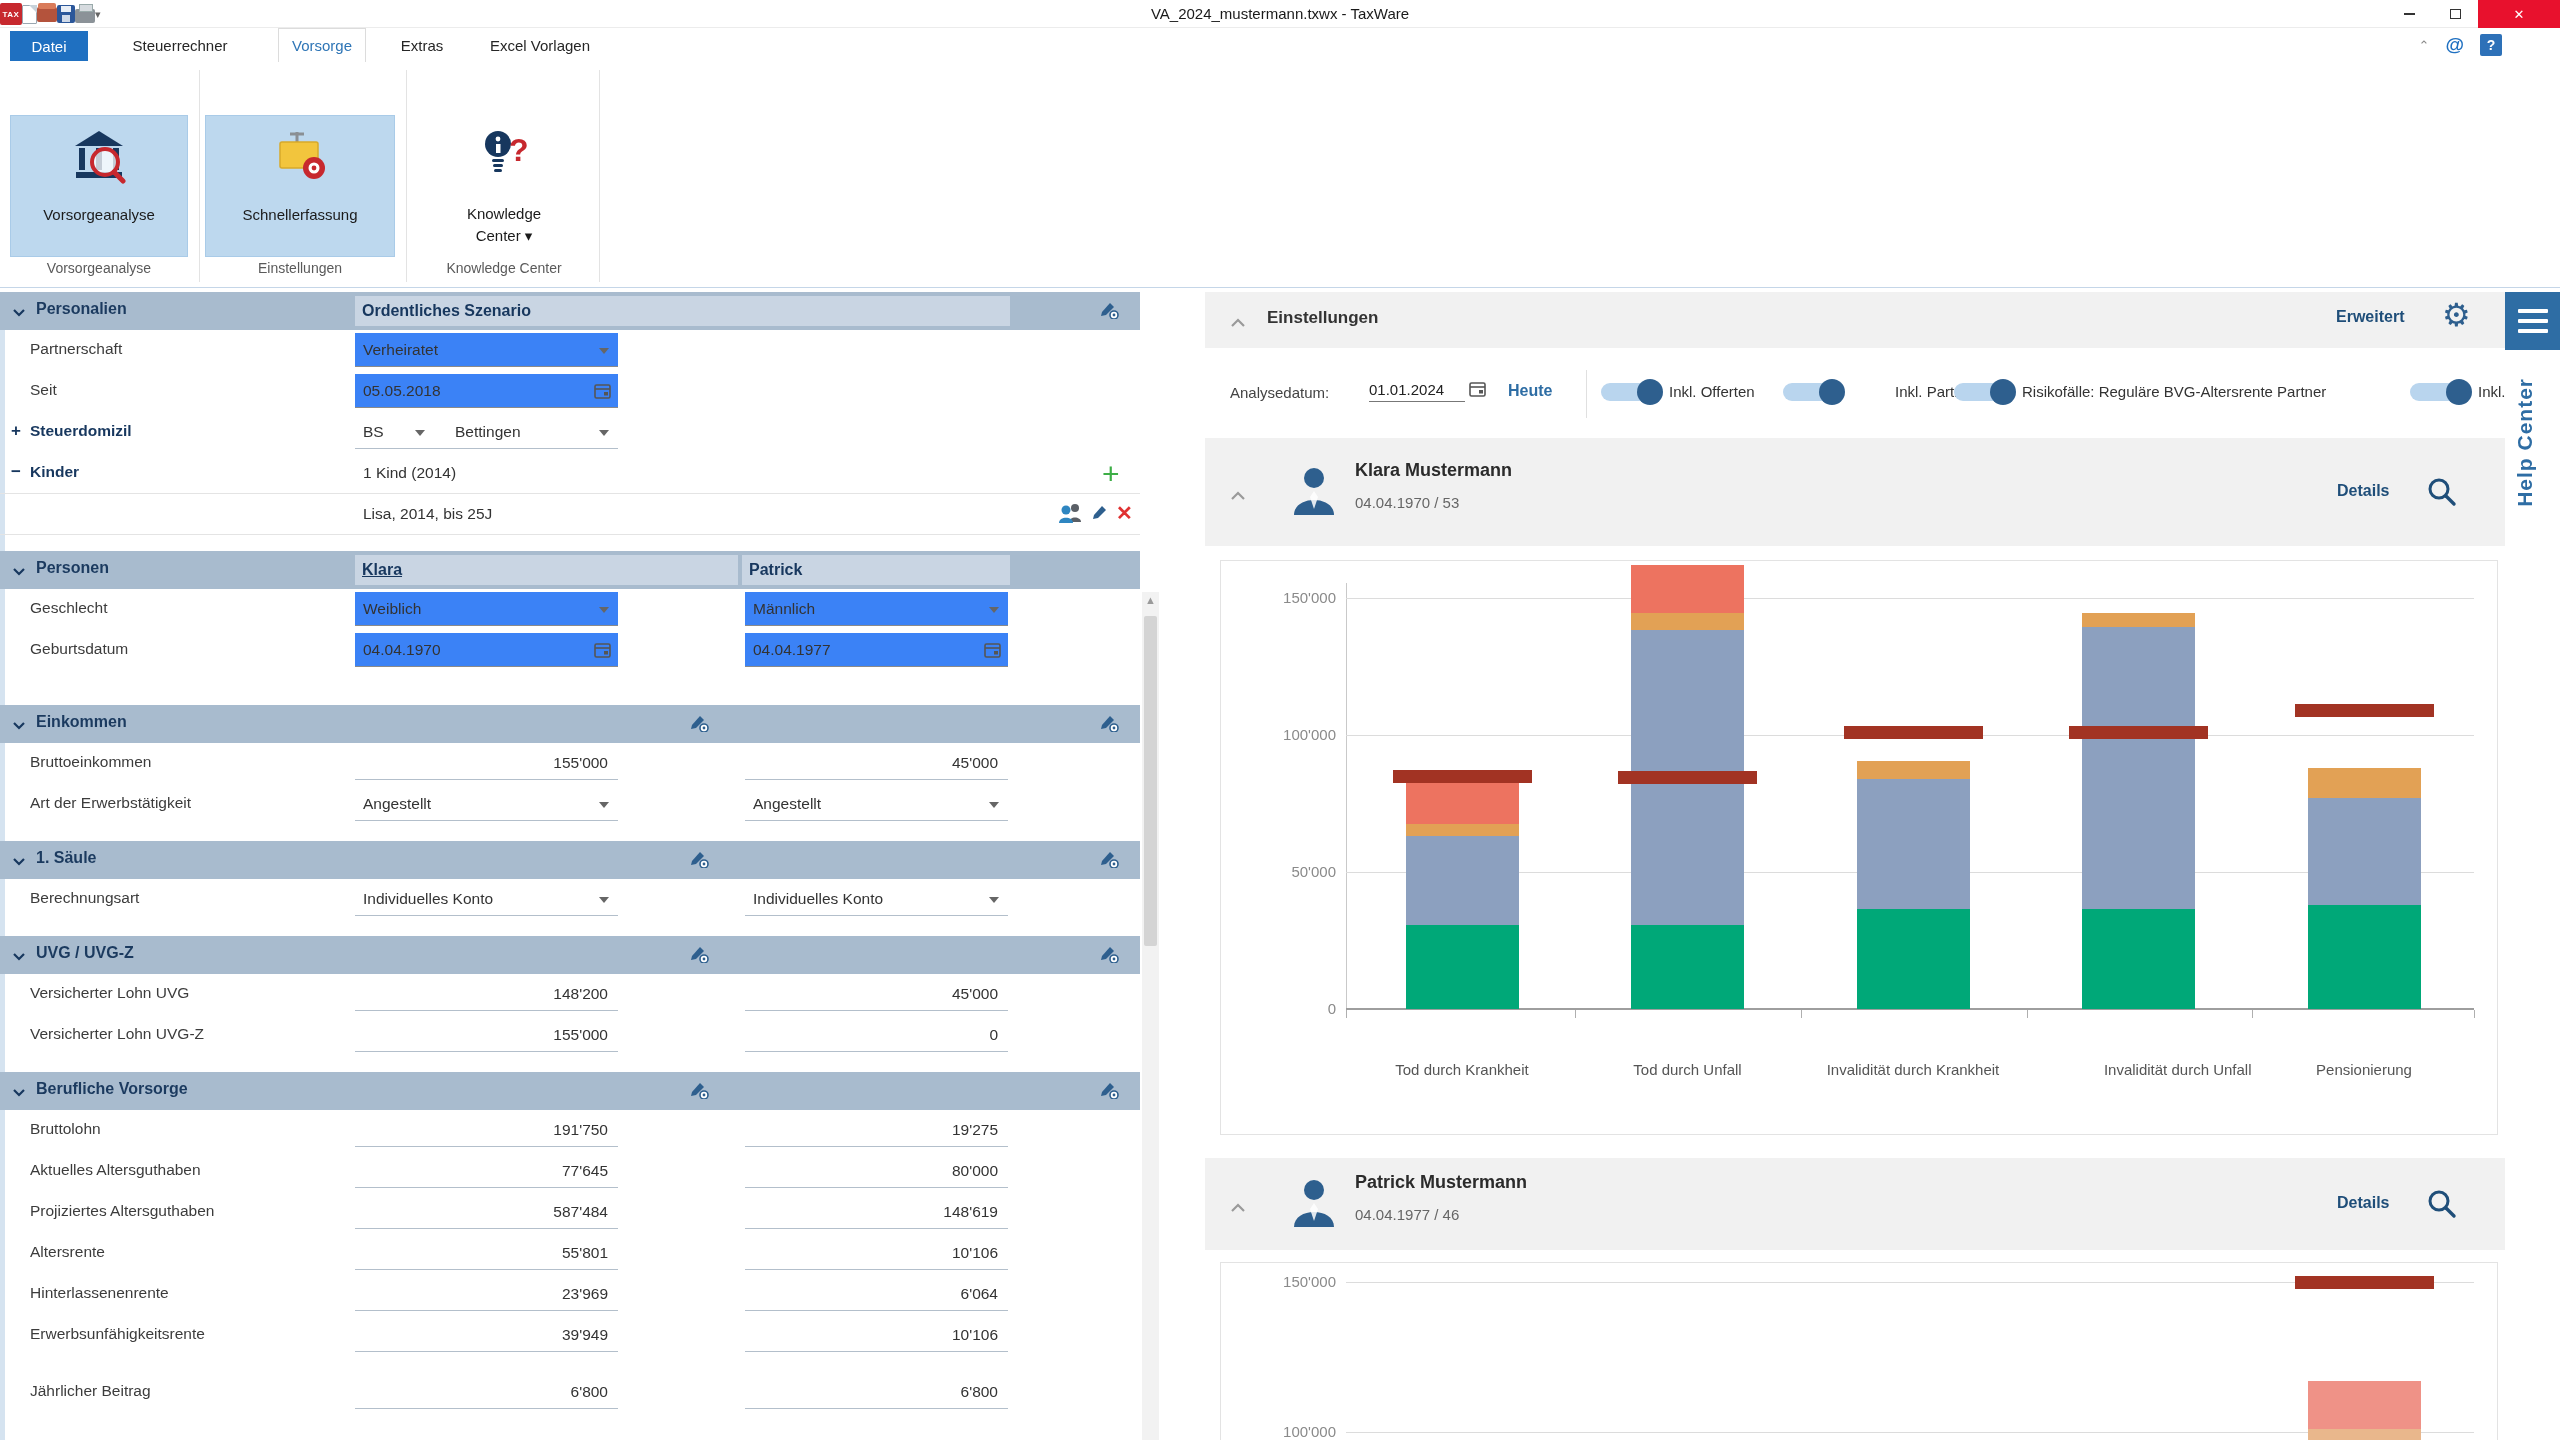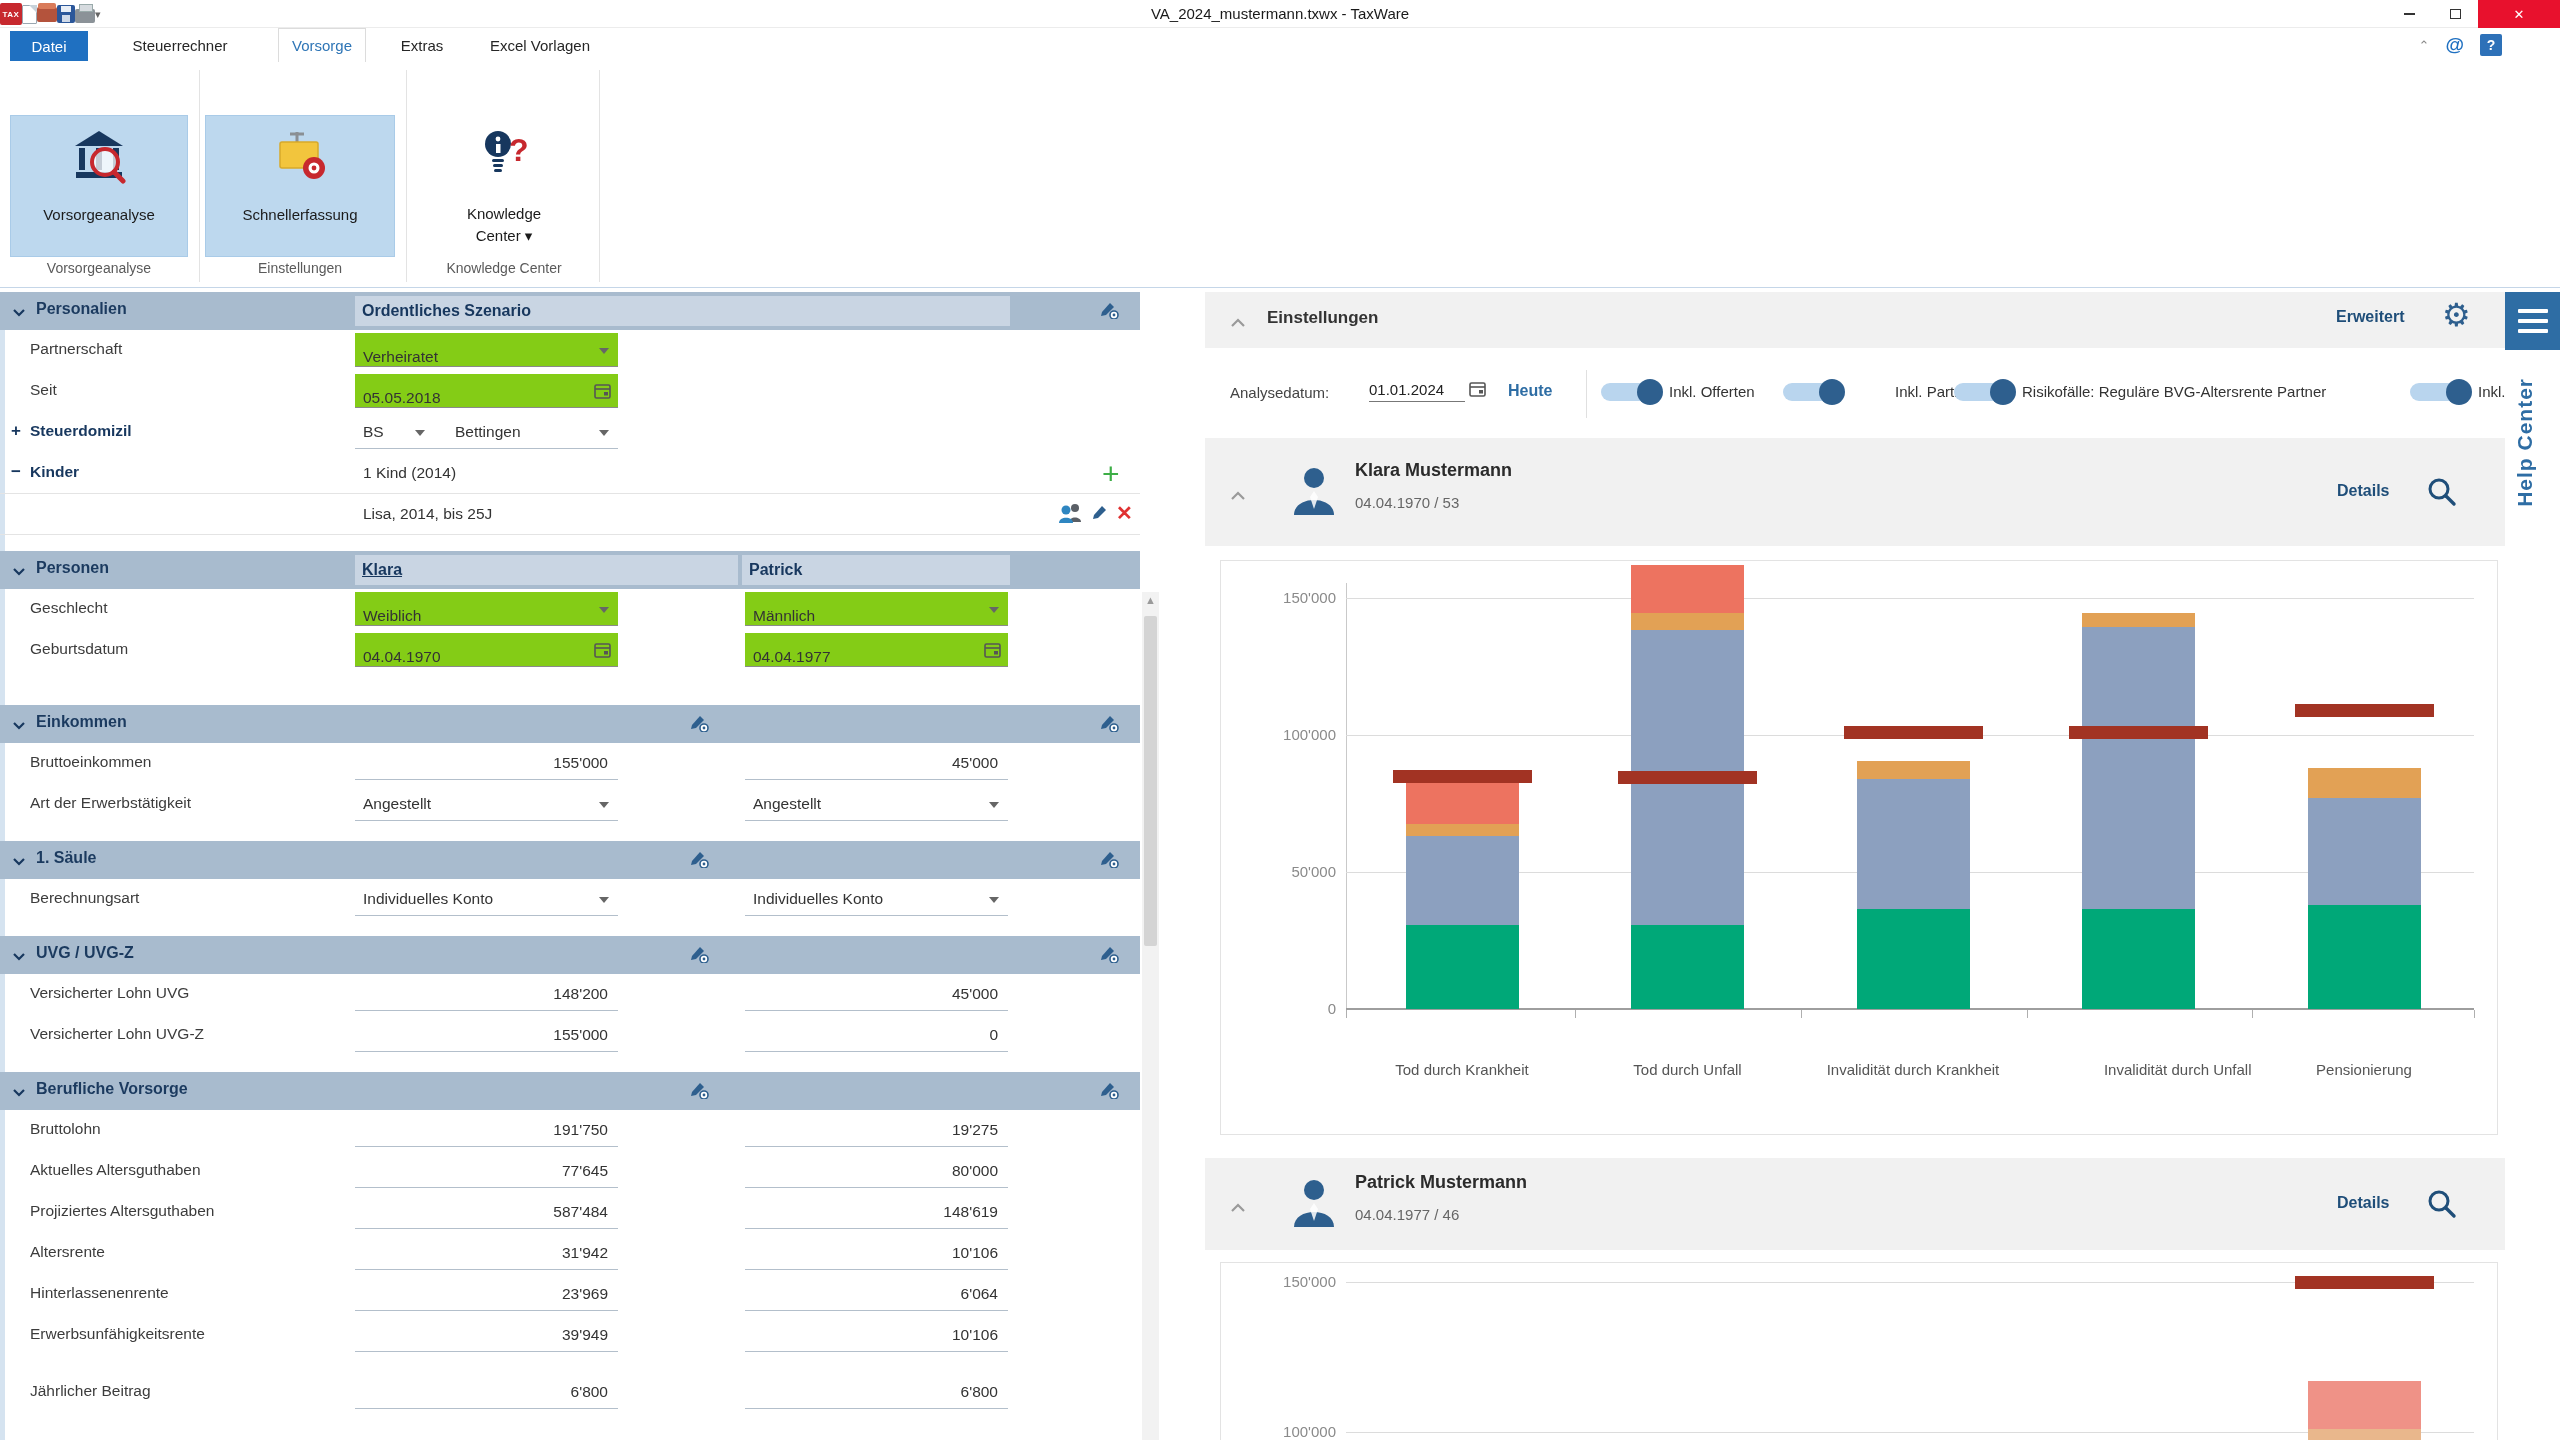--- a/index.html
+++ b/index.html
@@ -57,21 +57,21 @@
   .band{position:absolute;top:4px;height:30px;background:#C9D5E3;color:#17375E;font-weight:bold;font-size:16px;display:flex;align-items:center;padding-left:7px;}
   .hdr-ico{position:absolute;top:7px;}
   .frow{position:relative;height:41px;background:transparent;}
   .frow.bordered{border-bottom:1px solid #E4E4E4;}
   .flabel{position:absolute;left:30px;top:10px;font-size:15.5px;color:#3C3C3C;}
   .flabel.boldblue{color:#17375E;font-weight:bold;}
   .fprefix{position:absolute;left:11px;top:9px;font-size:17px;font-weight:bold;color:#17375E;}
   .fld{position:absolute;top:3px;height:34px;border-bottom:1px solid #B3BFCB;display:flex;align-items:center;font-size:15.5px;color:#333;}
   .fld.c0{left:355px;width:263px;}
   .fld.c1{left:745px;width:263px;}
-  .fld.yellow{background:#84cc16;border-bottom-color:#8a8a8a;align-items:flex-end;}
+  .fld.yellow{background:#3b82f6;border-bottom-color:#8a8a8a;}
   .fld .val{padding-left:8px;}
   .fld.num{justify-content:flex-end;padding-right:10px;}
   .fld.textv{border-bottom:none;}
   .caret{position:absolute;right:9px;top:15px;width:0;height:0;border-left:5px solid transparent;border-right:5px solid transparent;border-top:6px solid #666;}
   .caret.mid{right:auto;left:60px;}
   .dd2-val2{position:absolute;left:100px;}
   .cal{position:absolute;right:7px;top:8px;}
   .add-plus{position:absolute;left:1102px;top:0px;font-size:30px;font-weight:300;color:#3DAE46;line-height:41px;}
   .child-actions{position:absolute;left:1058px;top:8px;display:flex;}
   .child-actions>*{margin-right:6px;}
@@ -457,21 +457,21 @@
         <div class="fld c0 num">
           <span>587'484</span>
         </div>
         <div class="fld c1 num">
           <span>148'619</span>
         </div>
       </div>
       <div class="frow">
         <span class="flabel">Altersrente</span>
         <div class="fld c0 num">
-          <span>31'942</span>
+          <span>55'801</span>
         </div>
         <div class="fld c1 num">
           <span>10'106</span>
         </div>
       </div>
       <div class="frow">
         <span class="flabel">Hinterlassenenrente</span>
         <div class="fld c0 num">
           <span>23'969</span>
         </div>

